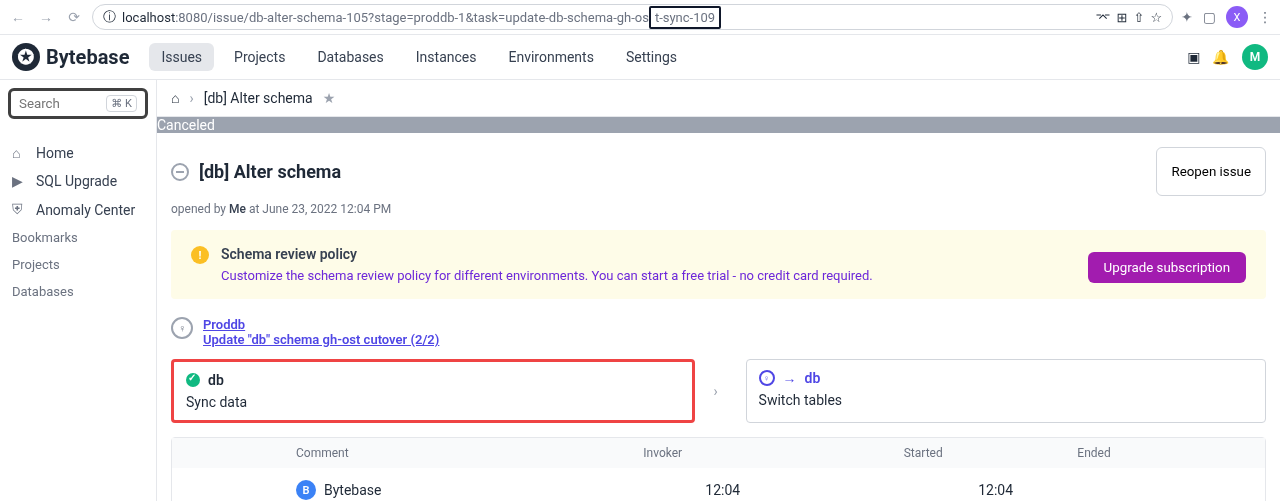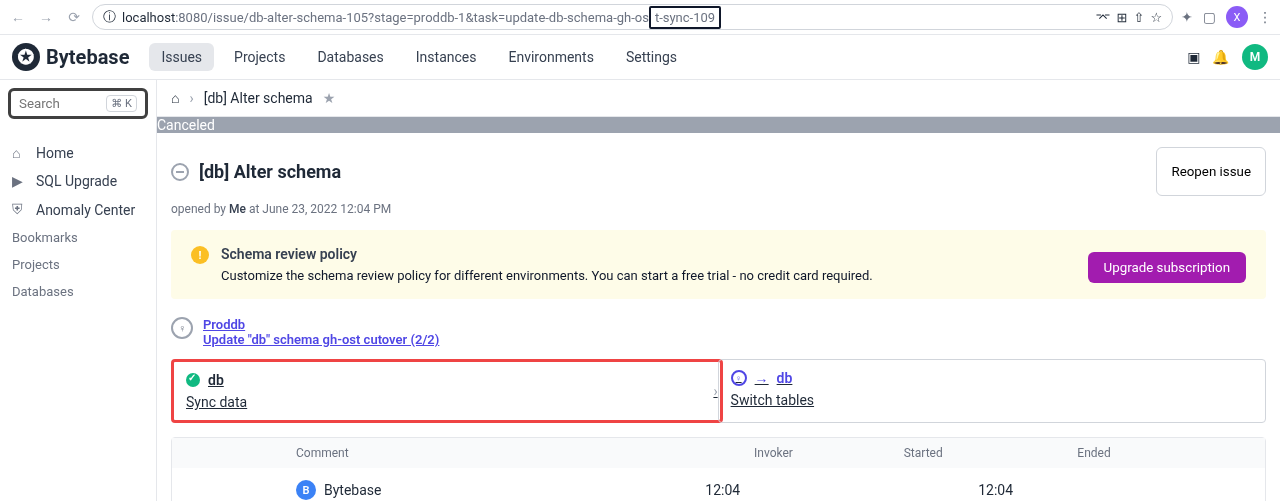--- a/index.html
+++ b/index.html
@@ -46,44 +46,44 @@
     .circle-icn { width: 18px; height: 18px; border: 2px solid #9ca3af; border-radius: 50%; position: relative; }
     .circle-icn::after { content: ''; position: absolute; width: 8px; height: 2px; background: #9ca3af; top: 6px; left: 3px; }
     .issue-title { font-size: 18px; font-weight: 700; }
     .reopen-btn { margin-left: auto; border: 1px solid #d1d5db; border-radius: 6px; padding: 16px 14px; background: #fff; cursor: pointer; }
     .issue-meta { color: #6b7280; margin-top: 6px; font-size: 12px; }
     .me-link { color: #374151; font-weight: 500; }
     
     .schema-banner { background: #fefce8; margin: 14px 0; padding: 16px 20px; border-radius: 4px; display: flex; gap: 12px; }
     .warn-icn { width: 18px; height: 18px; border-radius: 50%; background: #fbbf24; color: #fff; display: flex; align-items: center; justify-content: center; font-size: 11px; font-weight: 700; flex-shrink: 0; }
     .schema-title { font-weight: 600; color: #374151; margin-bottom: 6px; }
-    .schema-desc { color: #0f172a; font-size: 13px; }
+    .schema-desc { color: #6d28d9; font-size: 13px; }
     .upgrade-btn { margin-left: auto; align-self: flex-end; background: #a21caf; color: #fff; border: none; border-radius: 6px; padding: 8px 16px; cursor: pointer; }
     
     .stage-info { display: flex; gap: 10px; align-items: flex-start; padding: 4px 0 12px; }
     .stage-icn { width: 22px; height: 22px; border: 2px solid #9ca3af; border-radius: 50%; display: flex; align-items: center; justify-content: center; color: #6b7280; font-size: 11px; flex-shrink: 0; }
     .stage-links a { color: #4f46e5; font-weight: 600; text-decoration: underline; display: block; font-size: 13px; }
     
-    .task-cards { display: flex; gap: 0; text-decoration: underline; }
+    .task-cards { display: flex; gap: 28px; }
     .task-card { flex: 1; border: 1px solid #d1d5db; border-radius: 4px; padding: 10px 12px; }
     .task-card.active { border: 3px solid #ef4444; }
     .task-db { display: flex; align-items: center; gap: 8px; font-weight: 600; }
     .chk { width: 14px; height: 14px; border-radius: 50%; background: #10b981; position: relative; }
     .chk::after { content: '✓'; position: absolute; color: #fff; font-size: 10px; top: -1px; left: 2px; }
     .usr-icn { width: 16px; height: 16px; border: 2px solid #4f46e5; border-radius: 50%; display: inline-flex; align-items: center; justify-content: center; font-size: 8px; color: #4f46e5; }
     .arrow { color: #4f46e5; font-weight: 700; }
     .db-link { color: #4f46e5; font-weight: 600; }
     .task-name { margin-top: 6px; }
     .card-sep { display: flex; align-items: center; color: #9ca3af; margin-left: -10px; }
     
     .table { margin-top: 14px; border: 1px solid #e5e7eb; border-radius: 4px; }
     .thead { display: flex; background: #f9fafb; padding: 8px 14px; color: #6b7280; font-size: 12px; }
     .th-status { width: 110px; }
     .th-comment { flex: 2; }
-    .th-invoker { flex: 1.5; text-align: center; }
+    .th-invoker { flex: 1.5; }
     .th-started { flex: 1; }
     .th-ended { flex: 1; }
     .trow { display: flex; padding: 12px 14px; align-items: center; }
     .td-status { width: 110px; }
     .td-comment { flex: 2; }
     .td-invoker { flex: 1.5; display: flex; align-items: center; gap: 8px; }
     .td-started { flex: 1; }
     .td-ended { flex: 1; }
     .bb-badge { width: 20px; height: 20px; border-radius: 50%; background: #3b82f6; color: #fff; display: flex; align-items: center; justify-content: center; font-size: 11px; font-weight: 600; }
     .chk-lg { width: 16px; height: 16px; border-radius: 50%; background: #10b981; position: relative; }

